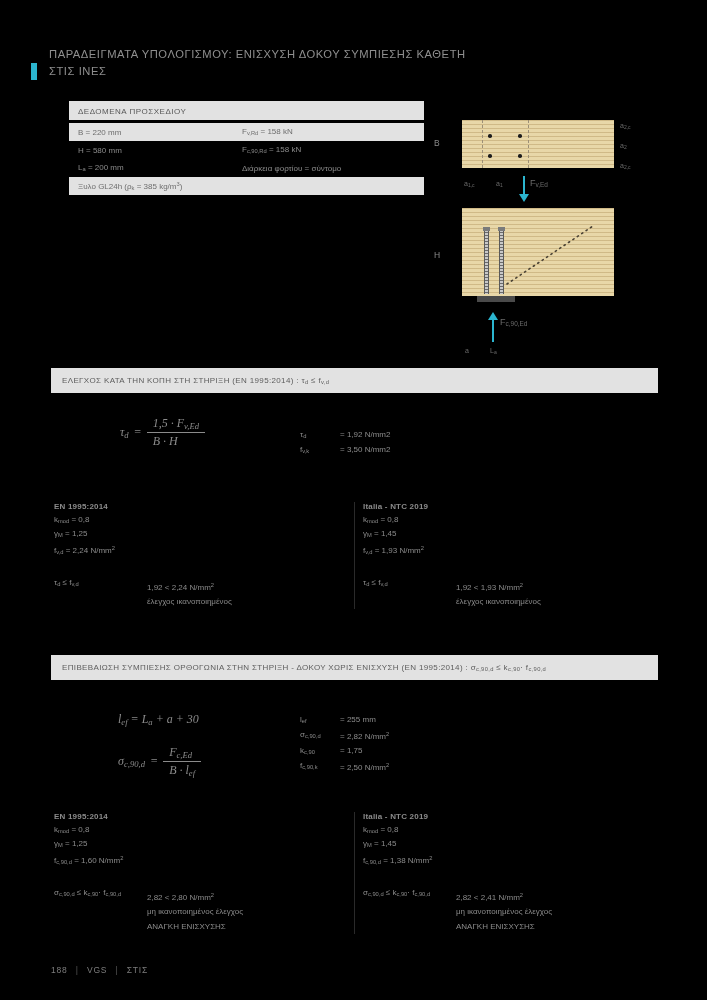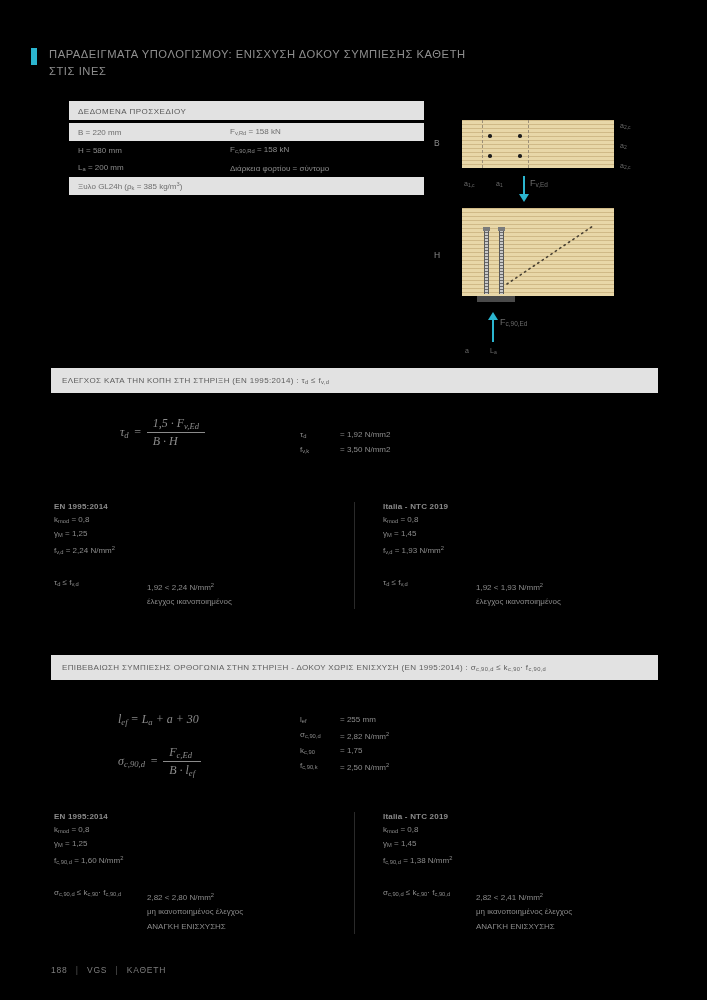--- a/index.html
+++ b/index.html
@@ -5,40 +5,40 @@
   * { box-sizing: border-box; margin: 0; padding: 0; }
   html, body {
     width: 707px; height: 1000px;
     background: #000;
     font-family: "Liberation Sans", sans-serif;
     overflow: hidden;
   }
   .page { position: relative; width: 707px; height: 1000px; background: #000; }
 
   
-  .title-wrap { position: absolute; left: 31px; top: 46px; width: 440px; display: flex; gap: 12px; }
+  .title-wrap { position: absolute; left: 31px; top: 46px; width: 440px; display: flex; gap: 12px; align-items: flex-end; }
   .accent-bar { width: 6px; height: 17px; background: #2bb5cf; flex: none; margin-top: 2px; }
   .title-text {
     color: #8f8f8f; font-size: 11.2px; letter-spacing: .55px; line-height: 17px;
     text-transform: uppercase; font-weight: 400;
   }
 
   
   .data-table { position: absolute; left: 69px; top: 101px; width: 355px; }
   .dt-head {
     background: #e2e2e2; color: #575757; font-size: 8px; letter-spacing: .5px;
     padding: 6px 9px 6px 9px; height: 19px;
   }
   .dt-rows { margin-top: 3px; }
   .dt-row {
     display: flex; height: 18px; align-items: center;
     font-size: 8px; color: #8b8b8b; padding-left: 9px;
   }
   .dt-row.alt { background: #e2e2e2; color: #6e6e6e; }
-  .dt-row .c1 { width: 152px; }
+  .dt-row .c1 { width: 164px; }
   .dt-row .c2 { flex: 1; }
   .dt-row.full .c1 { width: auto; }
   sub { font-size: 72%; vertical-align: -.22em; }
   sup { font-size: 72%; vertical-align: .45em; }
 
   
   .diagram { position: absolute; left: 420px; top: 112px; width: 265px; height: 250px; }
   .beam {
     position: absolute; background: #e8d7a8;
     background-image: repeating-linear-gradient(
@@ -87,21 +87,21 @@
   .frac .den { display: block; border-top: 1px solid #8b8b8b; padding: 1px 6px 0 6px; }
   .fml-line { display: flex; align-items: center; gap: 5px; font-style: italic; font-size: 12px; }
 
   .vals { position: absolute; color: #8b8b8b; font-size: 8px; line-height: 13px; }
   .vals .vrow { display: flex; }
   .vals .vk { width: 40px; }
 
   
   .colwrap { position: absolute; width: 607px; left: 51px; display: flex; }
   .col { width: 303px; position: relative; padding-left: 3px; }
-  .col.right { border-left: 1px solid #2a2a2a; padding-left: 28px; }
+  .col.right { border-left: 1px solid #2a2a2a; padding-left: 8px; }
   .col h4 { font-size: 8px; color: #8b8b8b; font-weight: 700; margin-bottom: 3px; letter-spacing: .2px;}
   .col .p { font-size: 8px; color: #8b8b8b; line-height: 12.5px; }
   .check-row { display: flex; margin-top: 20px; font-size: 8px; color: #8b8b8b; }
   .check-row .lhs { width: 93px; }
   .check-row .rhs { line-height: 15px; }
 
   
   .footer {
     position: absolute; left: 51px; top: 965px; font-size: 8.5px;
     color: #7d7d7d; letter-spacing: .8px;
@@ -313,16 +313,16 @@
         </span>
       </div>
     </div>
   </div>
 
   <div class="footer">
     <span>188</span>
     <span class="sep">|</span>
     <span>VGS</span>
     <span class="sep">|</span>
-    <span>ΚΑΘΕΤΗ</span>
+    <span>ΣΤΙΣ</span>
   </div>
 
 </div>
 
 </body></html>

